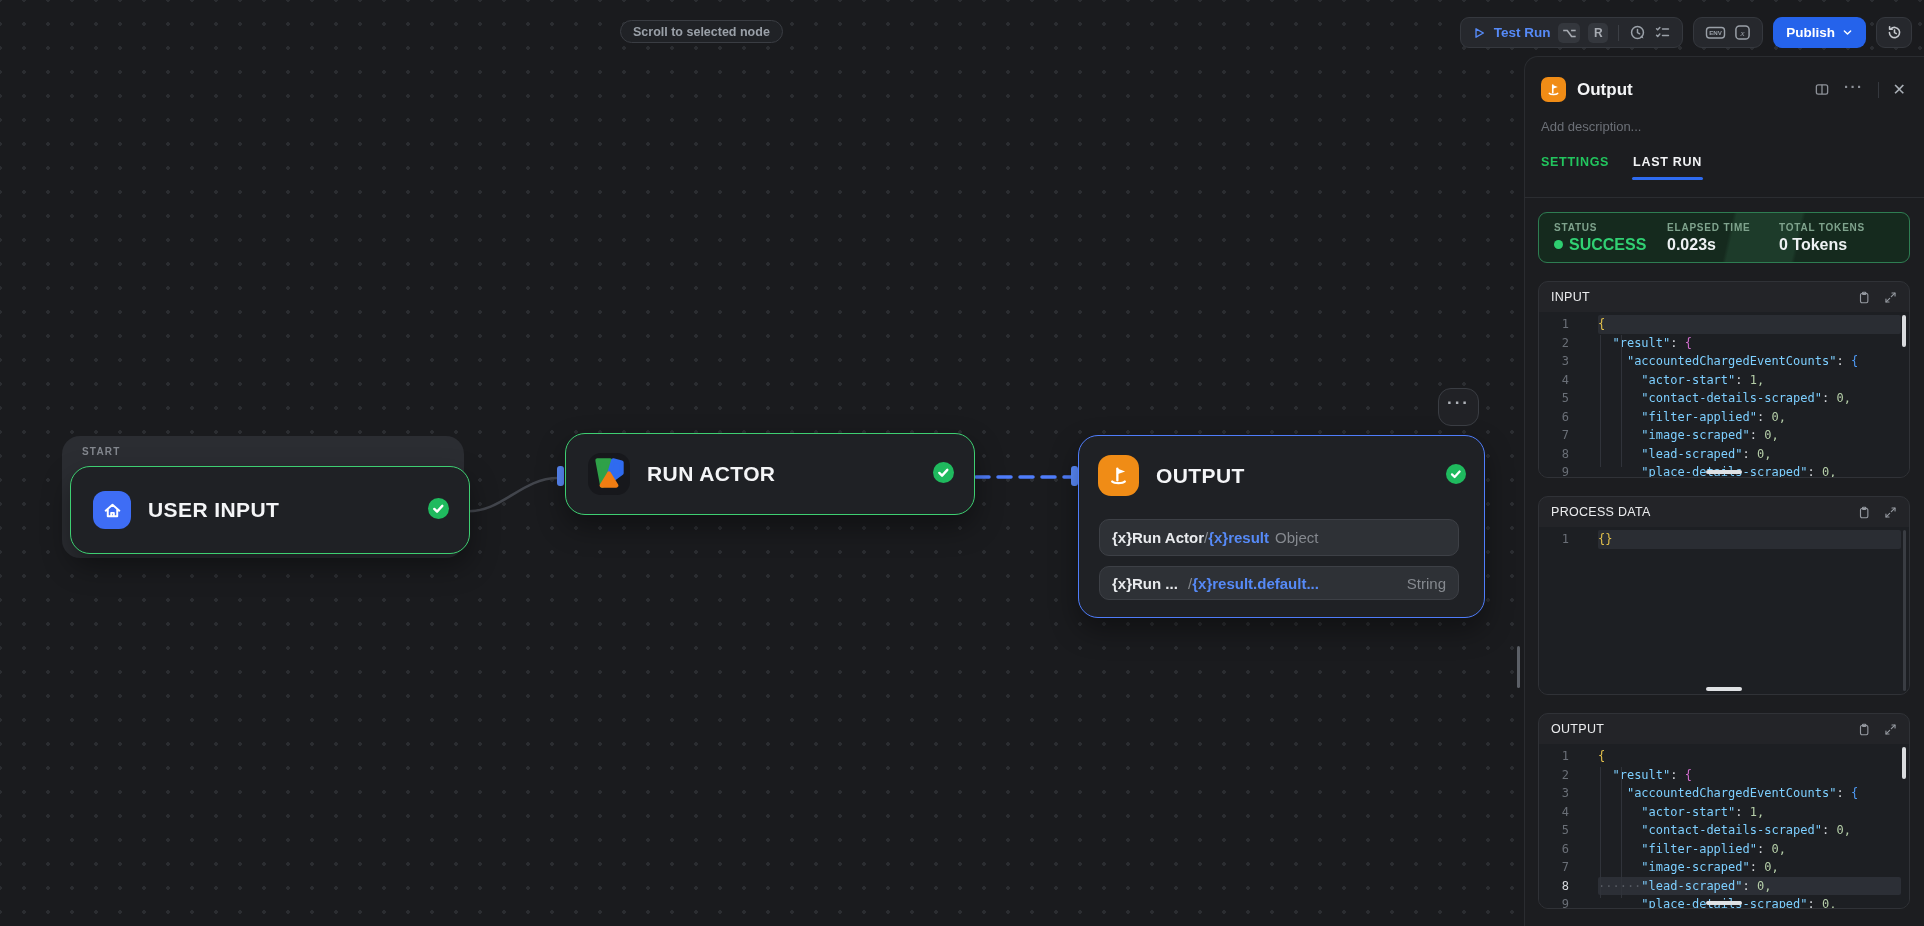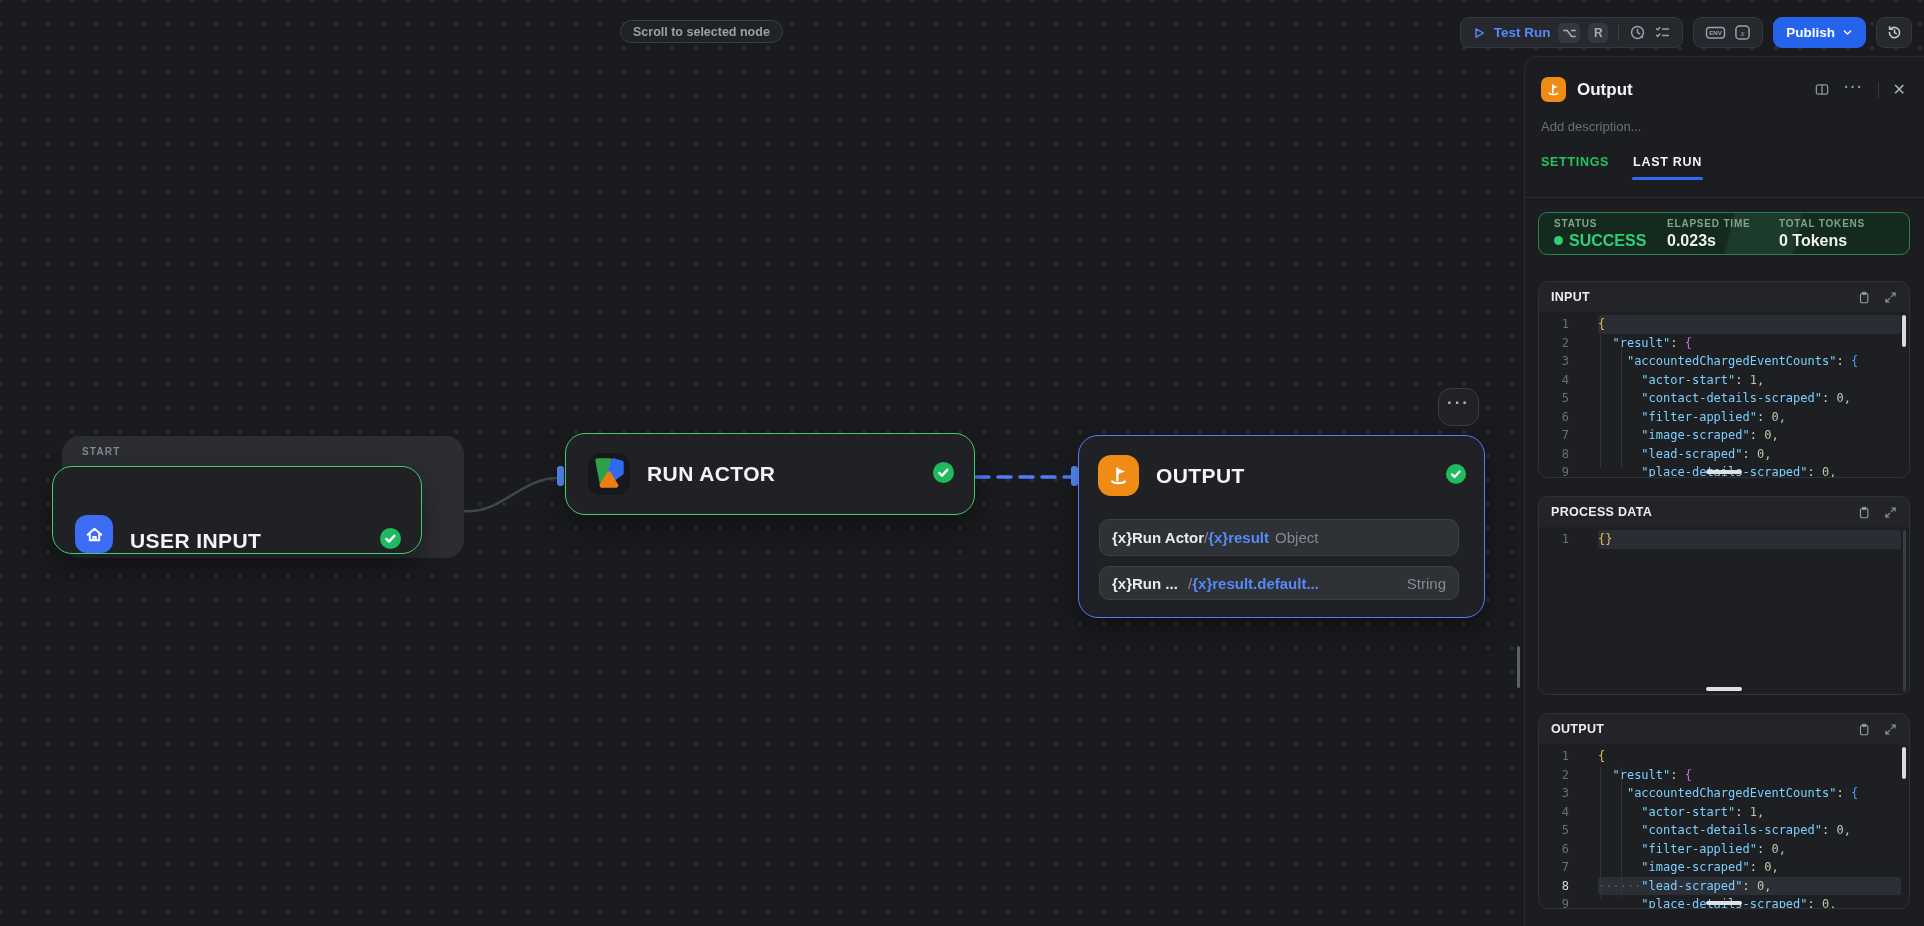--- a/index.html
+++ b/index.html
@@ -31,21 +31,21 @@
     position:absolute; left:62px; top:436px; width:402px; height:122px;
     background:#2b2d32; border-radius:18px;
   }
   .start-label{ position:absolute; left:20px; top:10px; font-size:10px; font-weight:700; letter-spacing:1.2px; color:#83878e; }
   .node{
     position:absolute; background:#1f2125; border-radius:20px;
     border:1.5px solid #3ecf72; box-shadow:0 12px 28px rgba(0,0,0,.38);
     display:flex; align-items:center;
   }
   .node.sel{ border-color:#4f7dfb; }
-  .node-user-input{ left:52px; top:466px; width:370px; height:88px; padding:0 20px 0 22px;align-items:flex-end; }
+  .node-user-input{ left:70px; top:466px; width:400px; height:88px; padding:0 20px 0 22px; }
   .node-run-actor{ left:565px; top:433px; width:410px; height:82px; padding:0 20px 0 22px; }
   .node-output{ left:1078px; top:435px; width:407px; height:183px; display:block; }
   .node-head{ display:flex; align-items:center; padding:19px 18px 0 19px; }
   .tile{ border-radius:12px; display:flex; align-items:center; justify-content:center; flex:none; }
   .tile-home{ width:38px; height:38px; background:#3e6df5; }
   .tile-apify{ width:42px; height:42px; background:#17181c; border-radius:13px; }
   .tile-flag{ width:41px; height:41px; background:#f08c16; border-radius:13px; }
   .node-title{ font-size:21px; font-weight:700; letter-spacing:.4px; color:#f4f5f7; margin-left:17px; flex:1; }
   .check{ flex:none; }
   .chips{ position:absolute; left:20px; right:25px; top:83px; display:flex; flex-direction:column; gap:10px; }
@@ -98,34 +98,34 @@
   .p-hdiv{ width:1px; height:16px; background:#35383e; }
   .p-close{ font-size:16px; color:#aab0b7; }
   .p-desc{ padding:17px 16px 0; color:#6c7077; font-size:13px; }
   .p-tabs{ display:flex; gap:24px; padding:21px 16px 0; position:relative; }
   .p-tab{ font-size:12.5px; font-weight:700; letter-spacing:.7px; color:#22c55e; padding-bottom:11px; position:relative; }
   .p-tab.active{ color:#f2f3f5; }
   .p-tab.active::after{ content:""; position:absolute; left:-1px; right:-1px; bottom:0; height:3px; background:#2e6bf0; border-radius:2px; }
   .p-tabline{ position:absolute; left:1524px; top:197px; width:400px; height:1px; background:#2b2d31; }
 
   .status-card{
-    position:absolute; left:14px; top:156px; width:372px; height:43px; border-radius:9px;
+    position:absolute; left:14px; top:156px; width:372px; height:51px; border-radius:9px;
     border:1px solid #2e7d52;
     background:linear-gradient(103deg,#152a1e 0%,#152a1e 51%,#1d3b2a 52%,#1d3b2a 69%,#152a1e 70%,#152a1e 100%);
     display:grid; grid-template-columns:113px 112px auto; align-items:center; padding-left:15px;
   }
   .sc-label{ font-size:10px; font-weight:700; letter-spacing:.8px; color:#7fa38d; margin-bottom:3px; }
   .sc-value{ font-size:16px; font-weight:700; color:#eef1f3; display:flex; align-items:center; gap:6px; }
   .sc-value.success{ color:#31d073; }
   .sc-dot{ width:9px; height:9px; border-radius:50%; background:#2ecf70; display:inline-block; }
 
   .code-col{ position:absolute; left:14px; right:14px; top:225px; bottom:0; display:flex; flex-direction:column; gap:18px; }
   .code-card{ border-radius:10px; background:#232428; border:1px solid #303237; overflow:hidden; flex:none; }
   .cc-head{ height:30px; display:flex; align-items:center; padding:0 12px; }
-  .cc-title{ font-size:12.5px; font-weight:700; letter-spacing:.3px; color:#ecedef; flex:1; }
+  .cc-title{ font-size:12.5px; font-weight:400; letter-spacing:.3px; color:#ecedef; flex:1; }
   .cc-icons{ display:flex; gap:13px; color:#9599a0; align-items:center; }
   .cc-body{ position:relative; background:#1d1f23; height:calc(100% - 30px);
     font-family:"DejaVu Sans Mono", monospace; font-size:12px; line-height:18.5px; padding-top:3px; overflow:hidden; }
   .cl{ display:flex; }
   .ln{ width:30px; flex:none; text-align:right; color:#6a6f77; }
   .cd{ margin-left:29px; flex:1; margin-right:8px; white-space:pre; border-radius:2px; }
   .cl.hl .cd{ background:#2a2d33; }
   .cl.sel .ln{ color:#d6d9dd; }
   .cl.sel .cd{ background:#2c2f36; }
   .tk-b1{ color:#e2c04c; } .tk-b2{ color:#d16dcd; } .tk-b3{ color:#4f9cf8; }

